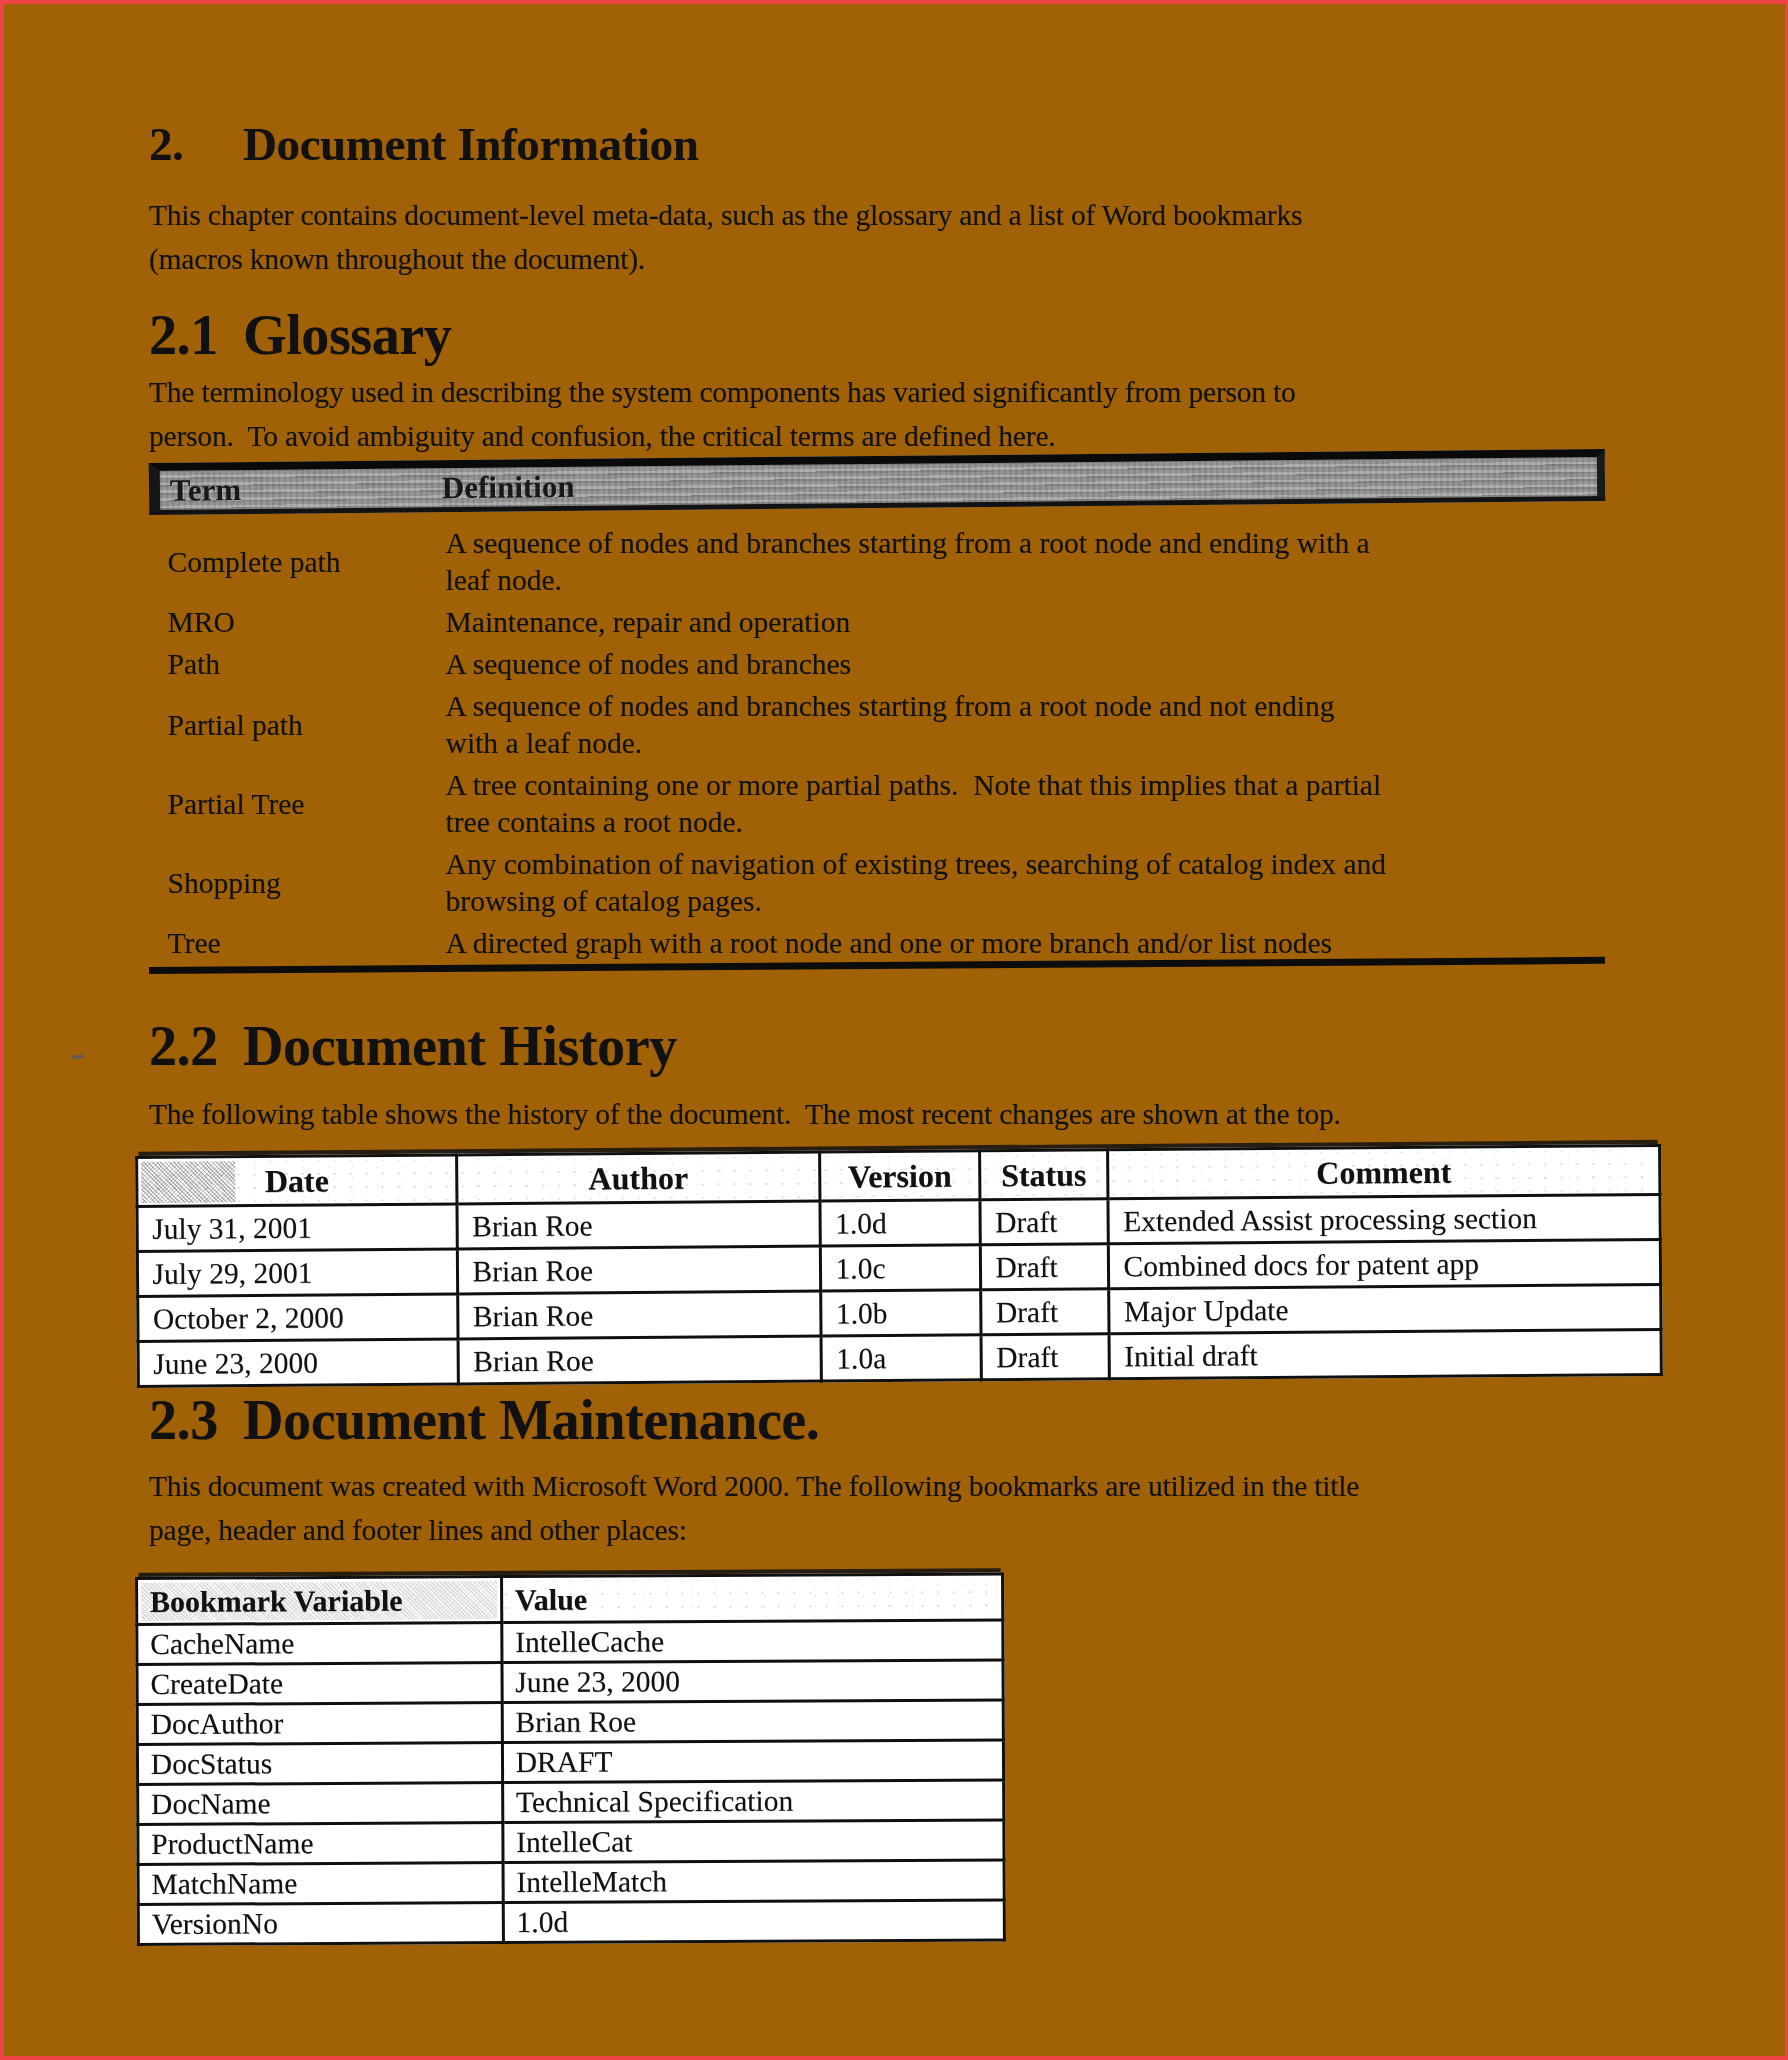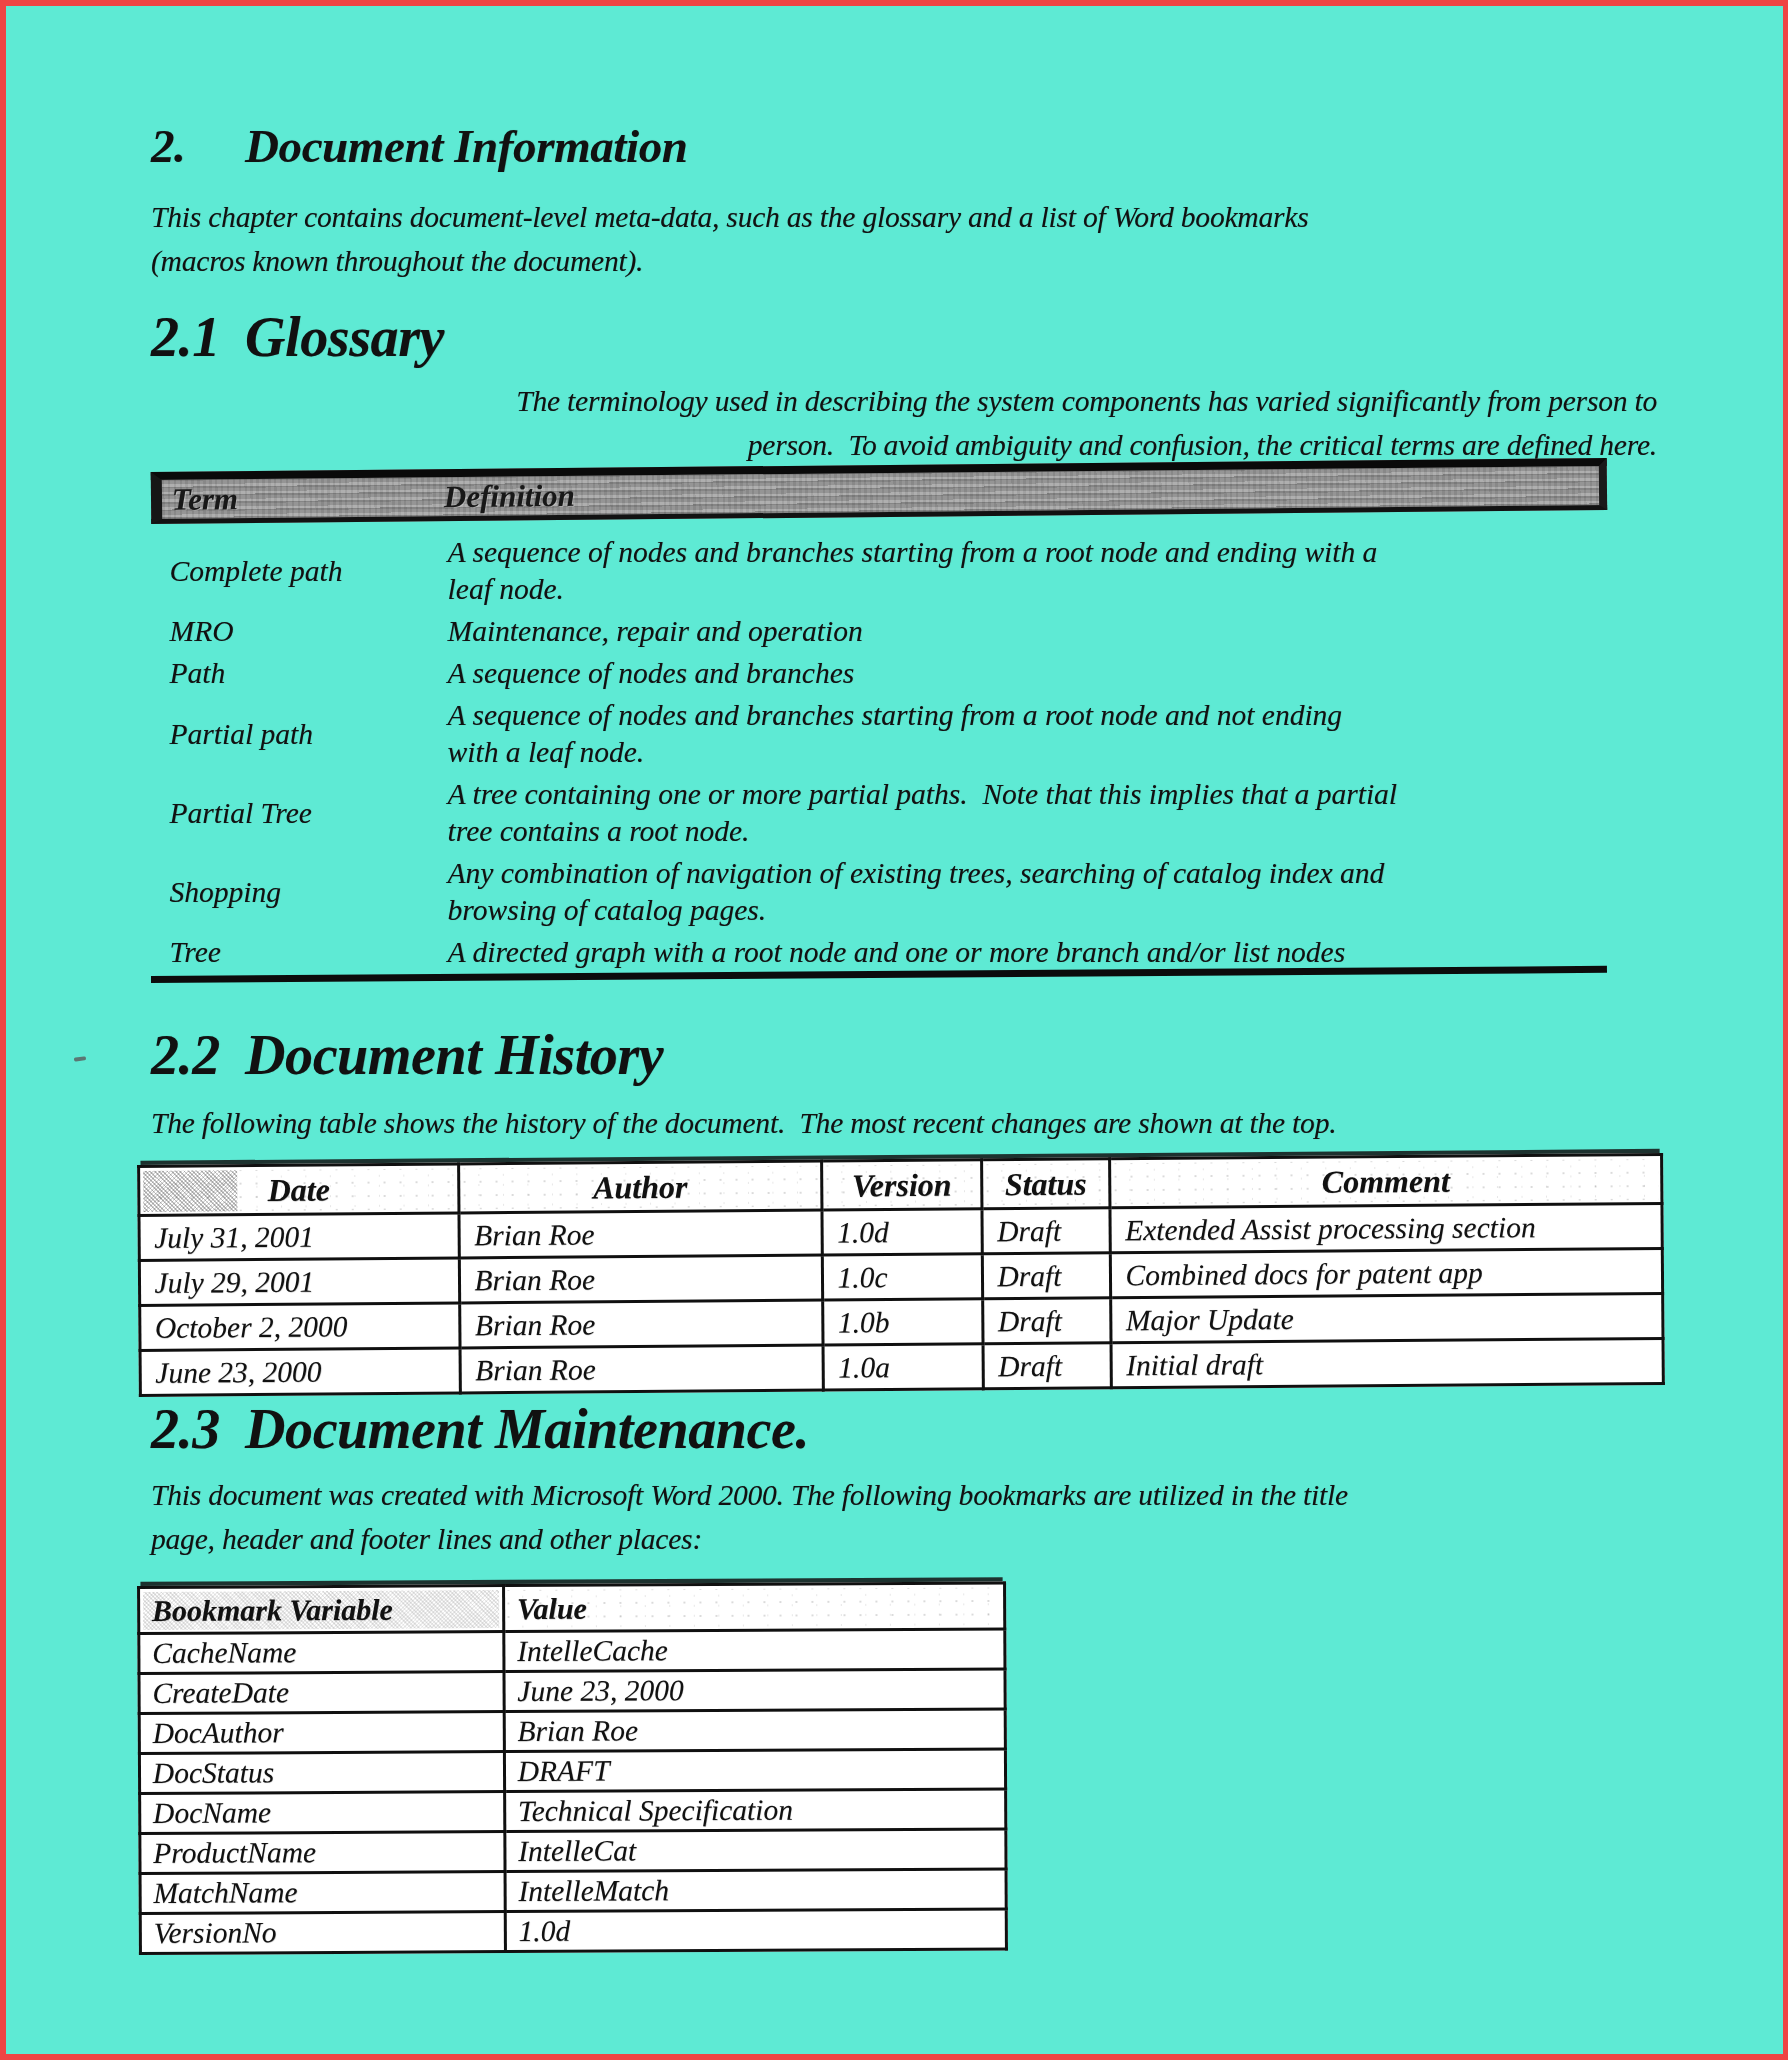--- a/index.html
+++ b/index.html
@@ -1,31 +1,31 @@
 <!DOCTYPE html>
 <html style="font-size:13.5px"><head>
 <meta charset="utf-8">
 <style>
   html,body{margin:0;padding:0;background:#ffffff;}
   body{width:1789px;height:2060px;position:relative;overflow:hidden;
        font-family:"Liberation Serif","DejaVu Serif",serif;color:#111;}
 
-  .page{position:absolute;inset:0;background:#5eead4;border:6px solid #ef4444;
-        box-sizing:border-box;overflow:hidden;font-style:italic;}
+  .page{position:absolute;inset:0;background:#a16207;border:4px solid #ef4444;
+        box-sizing:border-box;overflow:hidden;}
   .content{position:relative;padding:115px 126px 0 145px;
            text-shadow:0.3px 0.4px 0.7px rgba(25,25,25,0.38);}
 
   h1{margin:0 0 22px 0;font-size:47px;font-weight:700;letter-spacing:-0.4px;line-height:1.1;}
   h2{margin:0;font-size:56px;font-weight:700;letter-spacing:-0.4px;line-height:1.15;}
   .num{display:inline-block;width:94px;}
 
   .para{margin:0;font-size:29.5px;line-height:44px;letter-spacing:-0.2px;white-space:pre;}
   .para-chapter{margin-top:0;}
   .h2-glossary{margin-top:22px;}
-  .para-glossary{margin-top:10px;text-align:right;}
+  .para-glossary{margin-top:3px;}
 
   
   .g-band{margin-top:5px;width:1456px;box-sizing:border-box;display:flex;align-items:center;
           height:52px;border-top:8.4px solid #0a0a0a;border-bottom:5px solid #121212;
           border-left:11.8px solid #161616;border-right:8.4px solid #1a1a1a;
           transform:rotate(-0.55deg);transform-origin:left center;
           background:
             repeating-linear-gradient(0deg, rgba(0,0,0,0.20) 0 1.7px, rgba(255,255,255,0.10) 1.7px 4.2px, rgba(0,0,0,0.10) 4.2px 7.6px),
             repeating-linear-gradient(90deg, rgba(0,0,0,0.09) 0 2.5px, transparent 2.5px 5.9px),
             #a6a6a6;}

